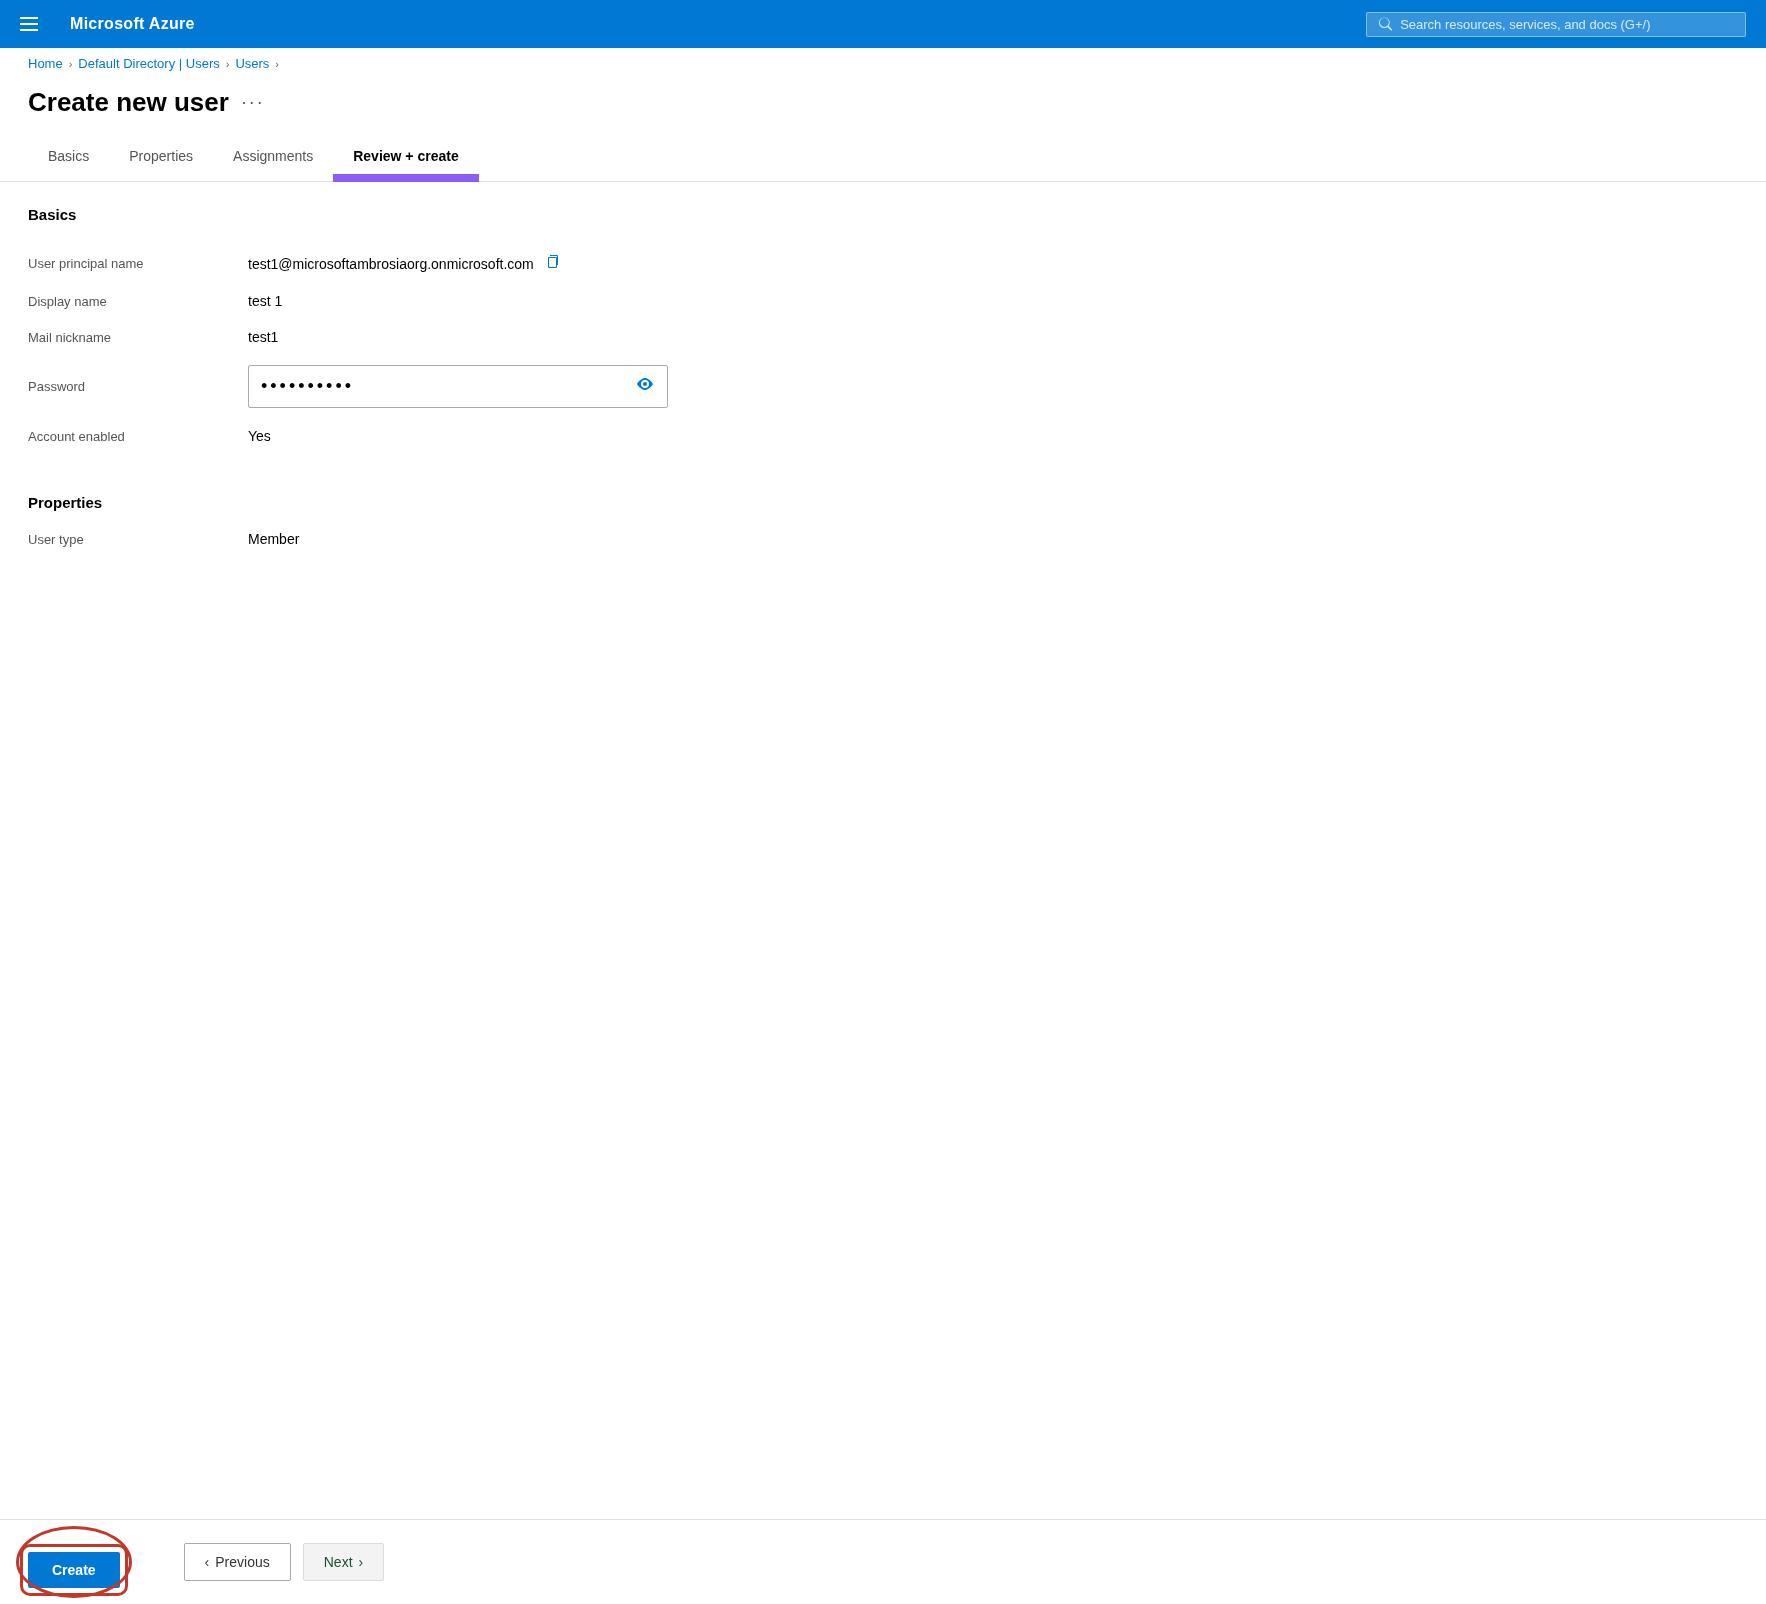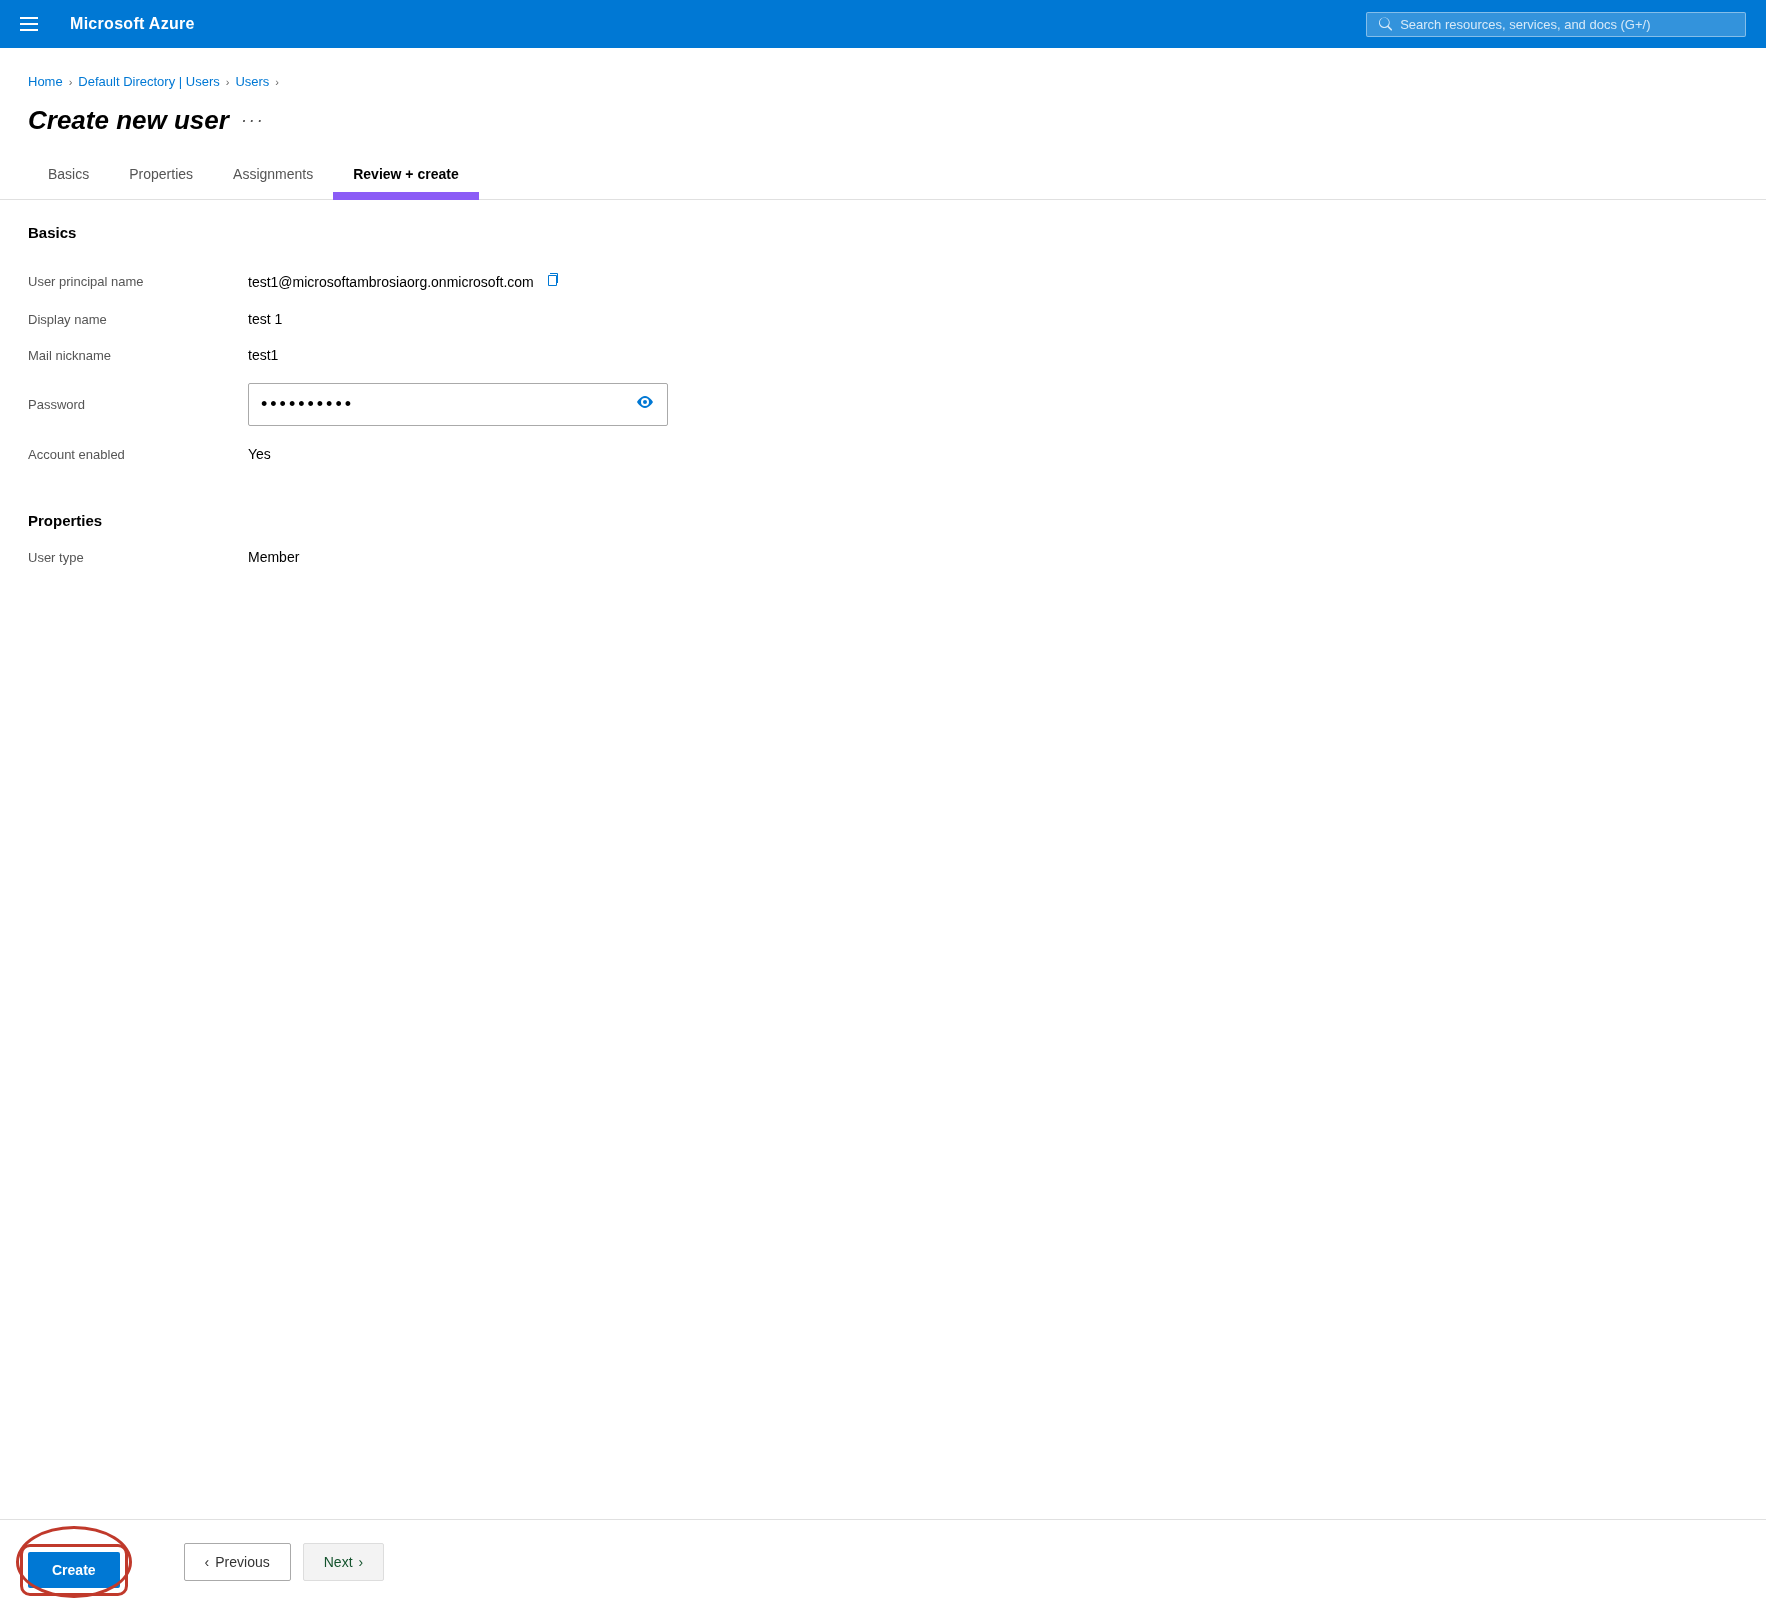--- a/index.html
+++ b/index.html
@@ -34,34 +34,34 @@
       width: 380px;
     }
     .header-search input {
       background: transparent; border: none; outline: none;
       color: #fff; font-size: 13px; width: 100%;
     }
     .header-search input::placeholder { color: rgba(255,255,255,0.8); }
 
     
     .breadcrumb {
-      padding: 26px 28px 6px 28px;
+      padding: 8px 28px 6px 28px;
       font-size: 13px;
       display: flex; align-items: center; gap: 6px;
       flex-wrap: wrap;
     }
     .breadcrumb a { color: #0078d4; text-decoration: none; }
     .breadcrumb .chevron { color: #666; font-size: 11px; }
 
     
     .page-header {
       padding: 10px 28px 20px 28px;
     }
     .page-title-row {
-      display: flex; align-items: center; gap: 12px; font-style: italic;
+      display: flex; align-items: center; gap: 12px;
     }
     .page-title {
       font-size: 26px; font-weight: 600; color: #000;
     }
     .page-title-menu {
       font-size: 18px; color: #555; cursor: pointer; letter-spacing: 2px;
     }
     .page-subtitle {
       font-size: 13px; color: #555; margin-top: 4px;
     }

